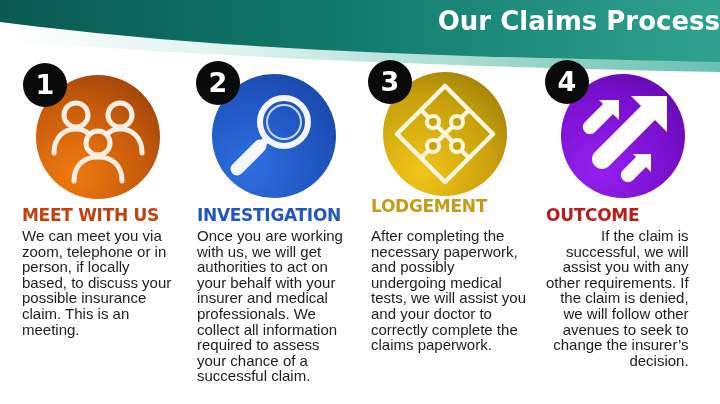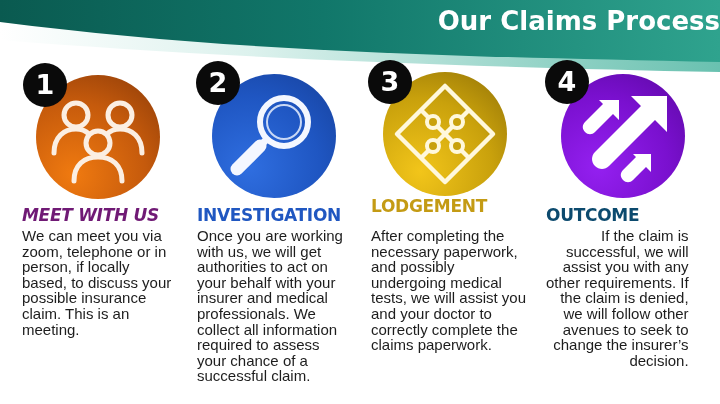--- a/index.html
+++ b/index.html
@@ -41,21 +41,21 @@
         <circle cx="40" cy="40" r="12"></circle>
         <path d="M18,78 C18,62 28,54 40,54 C46,54 50,56 53,59"></path>
         <circle cx="84" cy="40" r="12"></circle>
         <path d="M106,78 C106,62 96,54 84,54 C78,54 74,56 71,59"></path>
         <circle cx="62" cy="68" r="12"></circle>
         <path d="M38,106 C38,90 48,82 62,82 C76,82 86,90 86,106"></path>
       </g>
     </svg>
   </div>
   <div class="badge" style="left:23px; top:63px;">1</div>
-  <div class="step-title" style="left:22px; top:205px; color:#701a75;font-style:italic;">MEET WITH US</div>
+  <div class="step-title" style="left:22px; top:205px; color:#c2410c;">MEET WITH US</div>
   <p class="step-body" style="left:22px; top:228px;">
     <span>We can meet you via</span>
     <span>zoom, telephone or in</span>
     <span>person, if locally</span>
     <span>based, to discuss your</span>
     <span>possible insurance</span>
     <span>claim. This is an</span>
     <span>meeting.</span>
   </p>
 </div>
@@ -122,21 +122,21 @@
 
         <path d="M70,22 L106,22 L106,58 L94,46 L48,92 C44,96 38,96 34,92 C30,88 30,82 34,78 L80,32 Z"></path>
 
         <path d="M38,26 L58,26 L58,46 L52,40 L34,58 C31,61 27,61 24,58 C21,55 21,51 24,48 L42,30 Z"></path>
 
         <path d="M72,80 L90,80 L90,98 L85,93 L72,106 C69,109 65,109 62,106 C59,103 59,99 62,96 L75,83 Z"></path>
       </g>
     </svg>
   </div>
   <div class="badge" style="left:545px; top:60px;">4</div>
-  <div class="step-title" style="left:546px; top:205px; color:#0c4a6e;">OUTCOME</div>
+  <div class="step-title" style="left:546px; top:205px; color:#b91c1c;">OUTCOME</div>
   <p class="step-body" style="left:546px; top:228px;text-align:right;">
     <span>If the claim is</span>
     <span>successful, we will</span>
     <span>assist you with any</span>
     <span>other requirements. If</span>
     <span>the claim is denied,</span>
     <span>we will follow other</span>
     <span>avenues to seek to</span>
     <span>change the insurer’s</span>
     <span>decision.</span>

